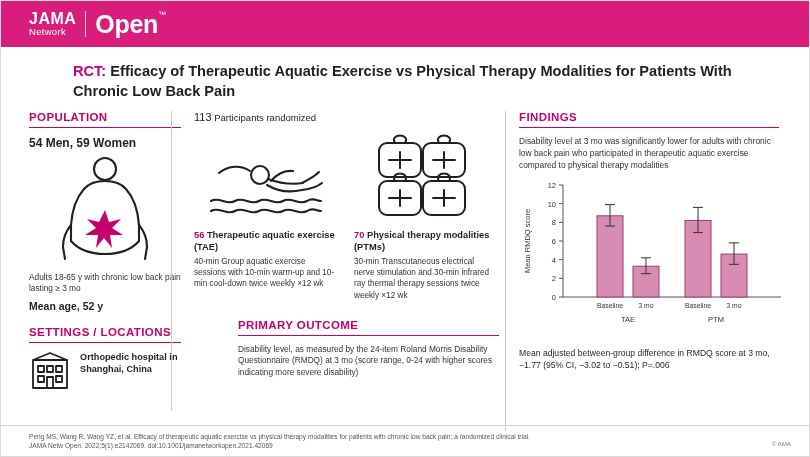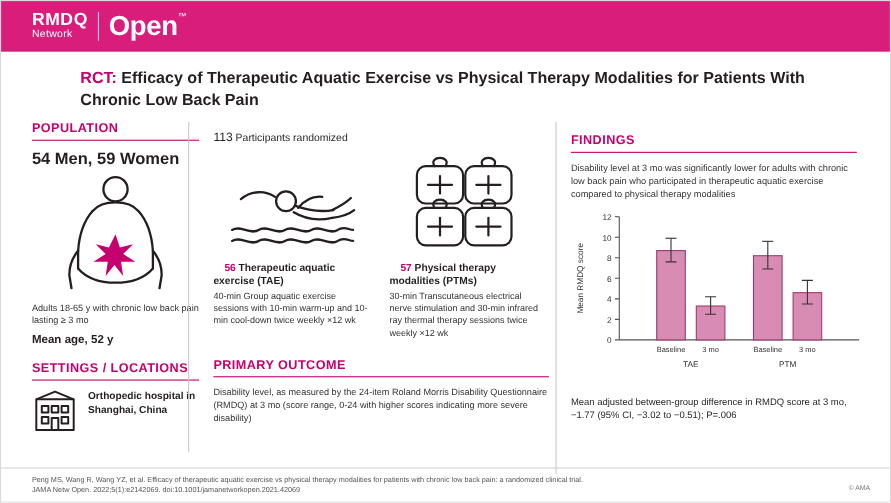--- a/index.html
+++ b/index.html
@@ -48,65 +48,64 @@
     font-size: 14.6px; font-weight: bold; line-height: 20px; color: #231f20; margin-left: 44px;
   }
   .title .rct { color: #c6006f; }
 
   
   .main {
     position: relative;
     padding: 4px 10px 0 28px;
     display: flex;
     gap: 0;
-    align-items: center;
   }
   .col-left { width: 152px; }
   .col-mid { width: 318px; padding-left: 13px; }
   .col-right { width: 280px; padding-left: 20px; }
 
   .divider-v {
     position: absolute;
     width: 1px; background: #c9c9c9;
   }
 
   .sec-head {
     font-size: 11.5px; font-weight: bold; color: #c6006f; letter-spacing: .4px;
     border-bottom: 1.6px solid #c6006f;
     padding-bottom: 4px; margin-bottom: 8px;
   }
 
   .body-txt { font-size: 8.3px; line-height: 11.6px; color: #333; }
 
   
-  .pop-stats { font-size: 15px; font-weight: bold; margin-bottom: 2px; }
+  .pop-stats { font-size: 12px; font-weight: bold; margin-bottom: 2px; }
   .pop-fig {
     height: 118px; display: flex; align-items: center; justify-content: center;
     margin: 2px 0 2px 0;
   }
   .pop-note { font-size: 8.3px; line-height: 11.4px; color: #333; }
   .mean-age { font-size: 10.5px; font-weight: bold; margin-top: 5px; }
 
   
   .settings-wrap { margin-top: 14px; }
   .settings-body { display: flex; align-items: flex-start; gap: 9px; margin-top: 6px; }
   .settings-txt { font-size: 9.2px; font-weight: bold; line-height: 12px; }
 
   
   .interv-top { font-size: 9.5px; margin-bottom: 4px; }
   .interv-top .num { font-weight: normal; font-size: 11px; }
   .arms { display: flex; gap: 18px; margin-top: 6px; }
   .arm { width: 142px; }
   .arm-fig { height: 92px; display: flex; align-items: flex-end; justify-content: center; }
   .arm-title { font-size: 9.3px; font-weight: bold; line-height: 12px; margin-top: 8px; }
-  .arm-title .n { color: #c6006f; margin-left: 10px; }
+  .arm-title .n { color: #c6006f; }
   .arm-desc { font-size: 8.2px; line-height: 11.2px; margin-top: 3px; color: #333; }
 
   
-  .po-wrap { margin-top: 18px; }
+  .po-wrap { margin-top: 18px; margin-left: 44px; }
 
   
   .find-txt { font-size: 8.4px; line-height: 11.8px; color: #333; margin-bottom: 6px; }
   .chart-box { position: relative; width: 270px; height: 160px; }
   .chart-note { font-size: 8.6px; line-height: 12px; margin-top: 10px; }
   .chart-note .hd { font-weight: normal; }
 
   
   .footer {
     position: absolute; left: 0; right: 0; bottom: 0;
@@ -119,21 +118,21 @@
   svg { display: block; }
 </style>
 </head>
 <body>
 
 <div class="page">
 
   <div class="header">
     <div class="logo">
       <div class="logo-left">
-        <div class="logo-jama">RMDQ</div>
+        <div class="logo-jama">JAMA</div>
         <div class="logo-network">Network</div>
       </div>
       <div class="logo-divider"></div>
       <div class="logo-open">
         <span>Open</span><span class="logo-tm">™</span>
       </div>
     </div>
   </div>
 
   <div class="title-wrap">
@@ -255,21 +254,21 @@
                 <path d="M68 29 L90 29"></path>
                   <path d="M79 21 L79 37"></path>
                 <path d="M24 67 L46 67"></path>
                   <path d="M35 59 L35 75"></path>
                 <path d="M68 67 L90 67"></path>
                   <path d="M79 59 L79 75"></path>
               </g>
             </svg>
           </div>
           <div class="arm-title">
-            <span class="n">57</span><span> Physical therapy modalities (PTMs)</span>
+            <span class="n">70</span><span> Physical therapy modalities (PTMs)</span>
           </div>
           <div class="arm-desc">30-min Transcutaneous electrical nerve stimulation and 30-min infrared ray thermal therapy sessions twice weekly ×12 wk</div>
         </div>
       </div>
 
       <div class="po-wrap">
         <div class="sec-head">PRIMARY OUTCOME</div>
         <div class="body-txt">Disability level, as measured by the 24-item Roland Morris Disability Questionnaire (RMDQ) at 3 mo (score range, 0-24 with higher scores indicating more severe disability)</div>
       </div>
     </div>

